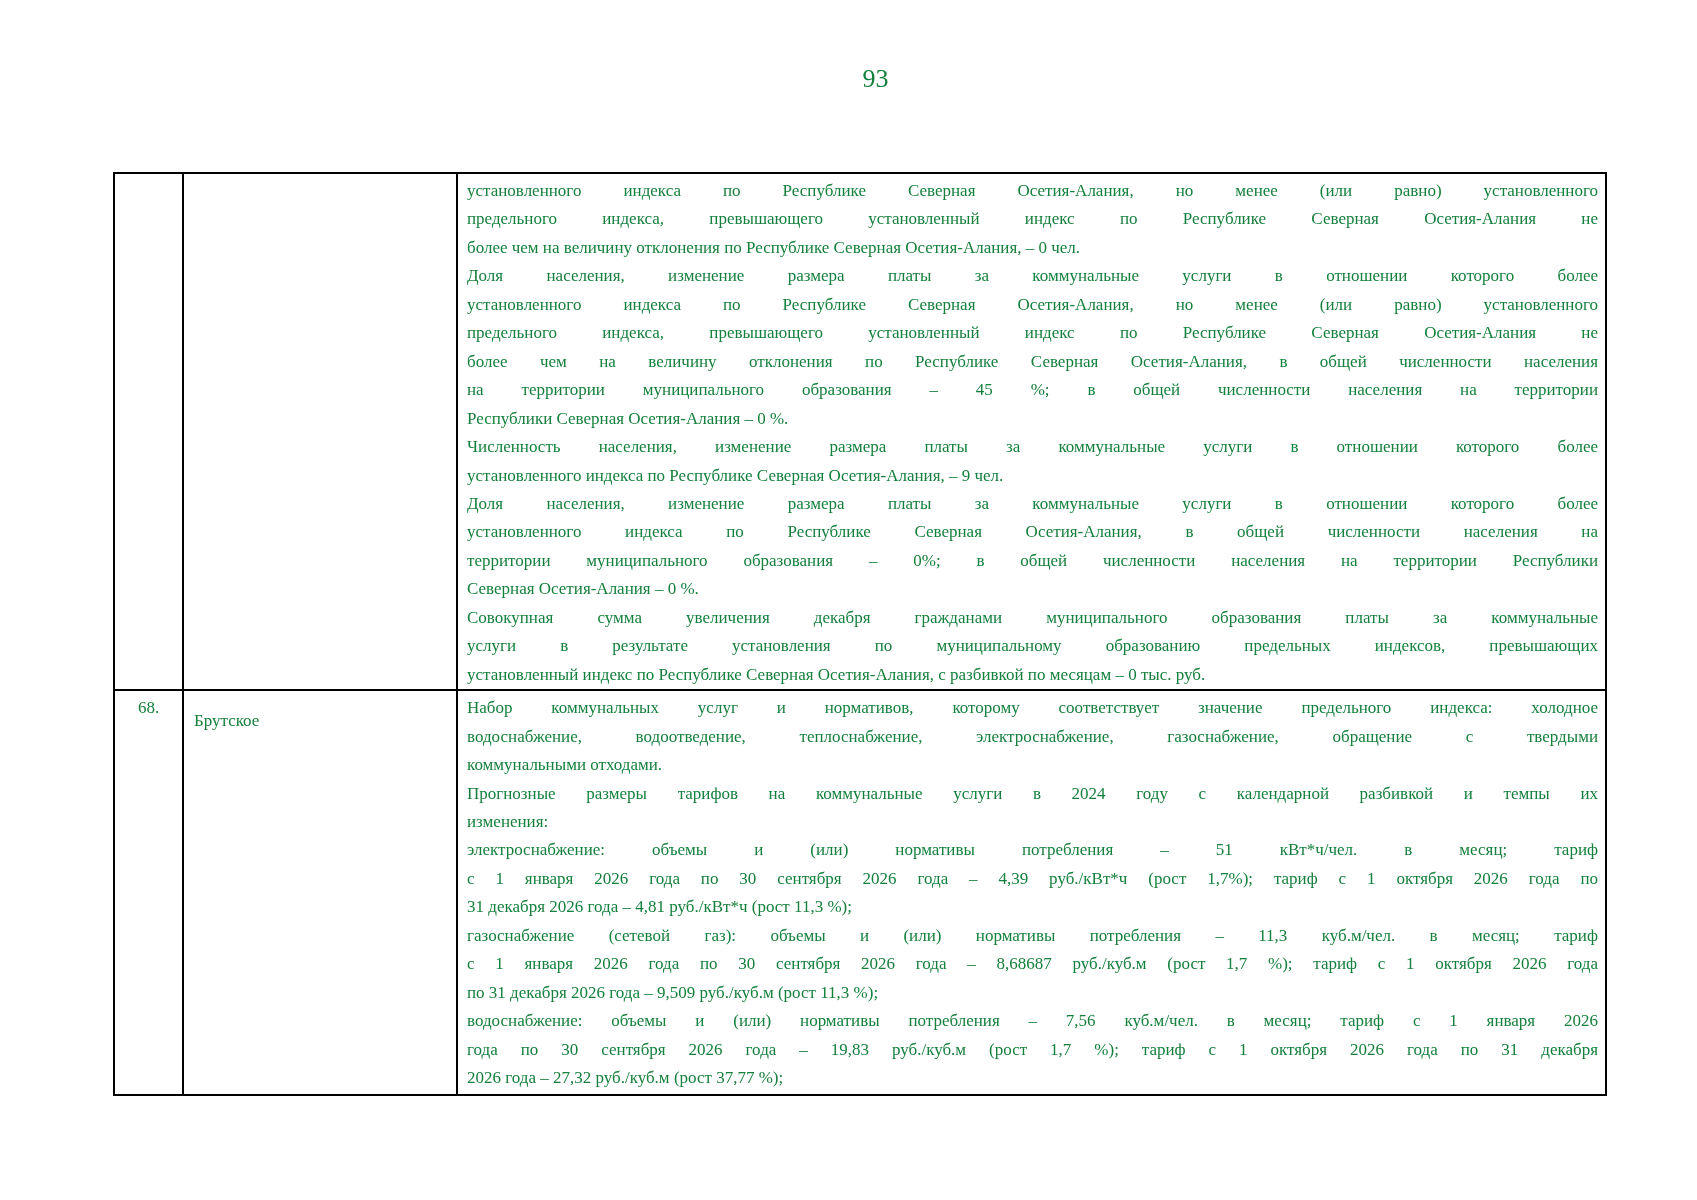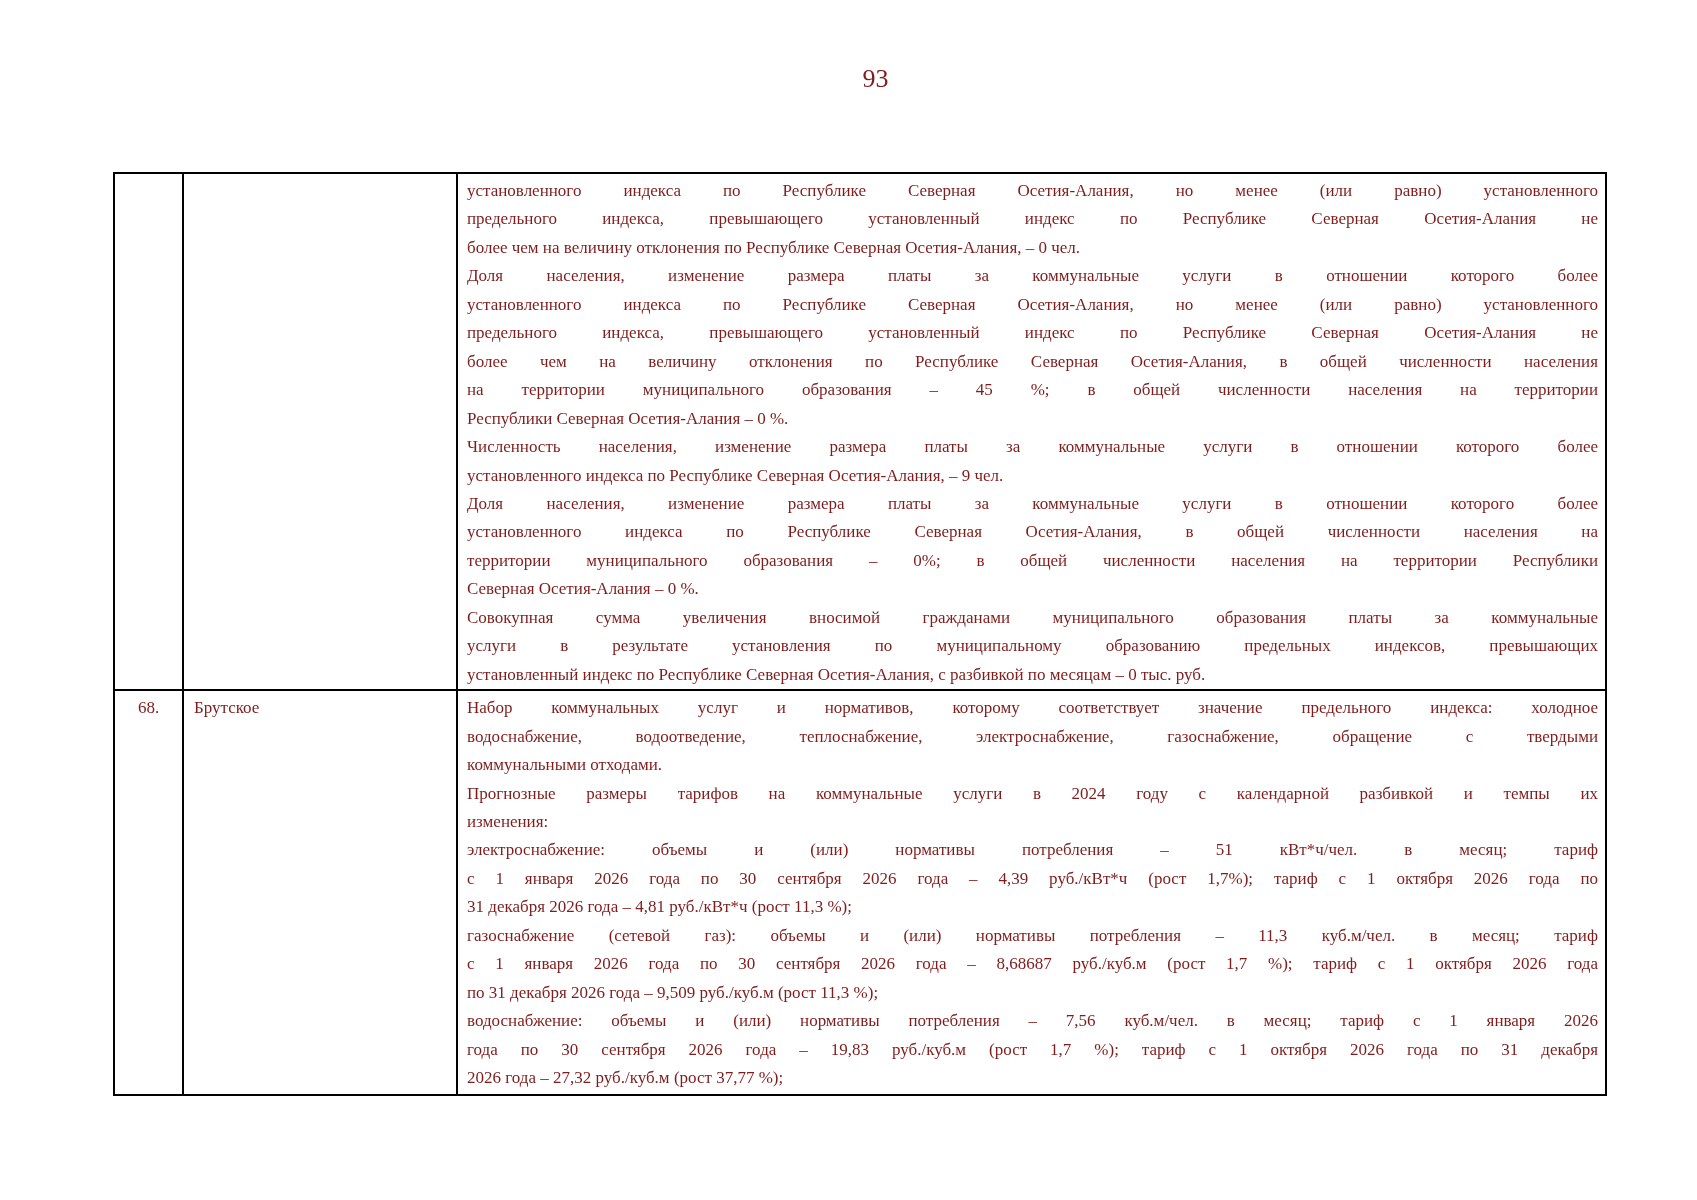--- a/index.html
+++ b/index.html
@@ -7,21 +7,21 @@
     padding: 0;
     background: #ffffff;
   }
   .page {
     position: relative;
     width: 1697px;
     height: 1200px;
     background: #ffffff;
     overflow: hidden;
     font-family: "Liberation Serif", "DejaVu Serif", serif;
-    color: #7f1d1d;
+    color: #15803d;
   }
   .page-number {
     position: absolute;
     top: 64px;
     left: 0;
     width: 100%;
     text-align: center;
     font-size: 26px;
     line-height: 30px;
   }
@@ -39,21 +39,21 @@
     border: 2px solid #000000;
     vertical-align: top;
     font-size: 17px;
     line-height: 28.45px;
     overflow: hidden;
   }
   table.doc-table tr.row-1 { height: 517px; }
   table.doc-table tr.row-2 { height: 405px; }
 
   td.cell-num  { text-align: center; padding: 3px 2px 0 2px; }
-  td.cell-name { text-align: left;   padding: 3px 8px 0 10px; }
+  td.cell-name { text-align: left;   padding: 16px 8px 0 10px; }
   td.cell-details { padding: 3px 7px 0 9px; }
 
   .line {
     text-align: justify;
     text-align-last: justify;
     white-space: normal;
   }
   .line.para-end {
     text-align: left;
     text-align-last: left;
@@ -86,21 +86,21 @@
             <div class="line">предельного индекса, превышающего установленный индекс по Республике Северная Осетия-Алания не</div>
             <div class="line">более чем на величину отклонения по Республике Северная Осетия-Алания, в общей численности населения</div>
             <div class="line">на территории муниципального образования – 45 %; в общей численности населения на территории</div>
             <div class="line para-end">Республики Северная Осетия-Алания – 0 %.</div>
             <div class="line">Численность населения, изменение размера платы за коммунальные услуги в отношении которого более</div>
             <div class="line para-end">установленного индекса по Республике Северная Осетия-Алания, – 9 чел.</div>
             <div class="line">Доля населения, изменение размера платы за коммунальные услуги в отношении которого более</div>
             <div class="line">установленного индекса по Республике Северная Осетия-Алания, в общей численности населения на</div>
             <div class="line">территории муниципального образования – 0%; в общей численности населения на территории Республики</div>
             <div class="line para-end">Северная Осетия-Алания – 0 %.</div>
-            <div class="line">Совокупная сумма увеличения вносимой гражданами муниципального образования платы за коммунальные</div>
+            <div class="line">Совокупная сумма увеличения декабря гражданами муниципального образования платы за коммунальные</div>
             <div class="line">услуги в результате установления по муниципальному образованию предельных индексов, превышающих</div>
             <div class="line para-end">установленный индекс по Республике Северная Осетия-Алания, с разбивкой по месяцам – 0 тыс. руб.</div>
           </td>
         </tr>
         <tr class="row-2">
           <td class="cell-num">68.</td>
           <td class="cell-name">Брутское</td>
           <td class="cell-details">
             <div class="line">Набор коммунальных услуг и нормативов, которому соответствует значение предельного индекса: холодное</div>
             <div class="line">водоснабжение, водоотведение, теплоснабжение, электроснабжение, газоснабжение, обращение с твердыми</div>

